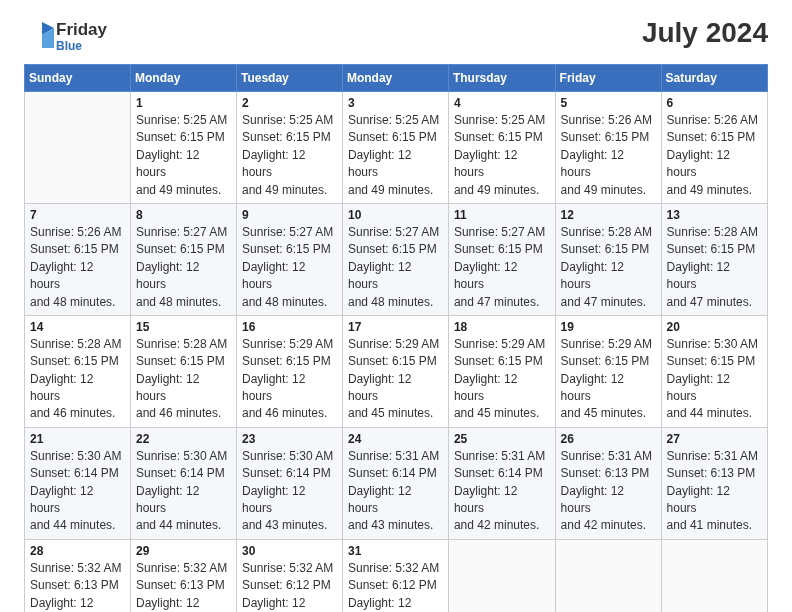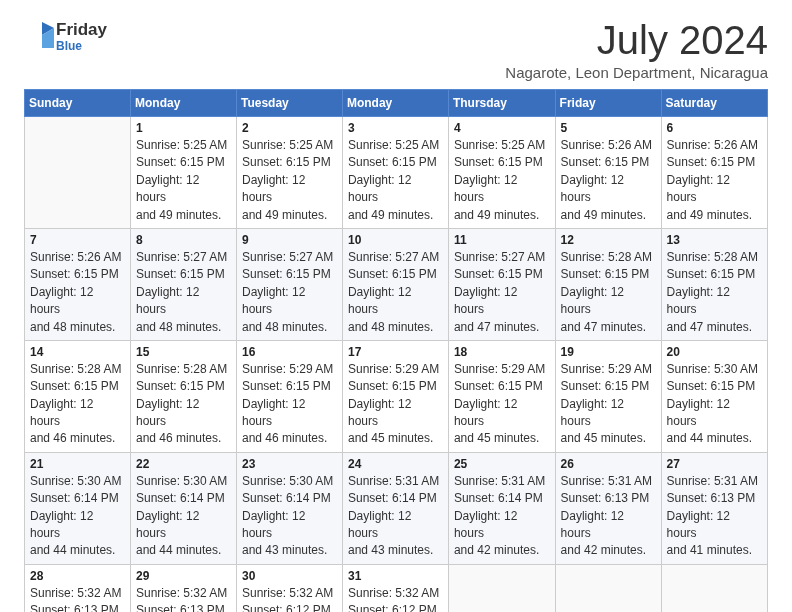--- a/index.html
+++ b/index.html
@@ -39,22 +39,22 @@
     }
     .logo-blue {
       font-size: 12px;
       font-weight: bold;
       color: #2e6fbe;
     }
     .title-block {
       text-align: right;
     }
     .month-title {
-      font-size: 40px;
-      font-weight: normal;
+      font-size: 28px;
+      font-weight: bold;
       color: #333;
       line-height: 1.1;
     }
     .location-title {
       font-size: 15px;
       color: #555;
       margin-top: 2px;
     }
     .calendar-table {
       width: 100%;
@@ -117,21 +117,20 @@
         <polygon points="18,4 30,10 18,17" fill="#2e6fbe"></polygon>
         <polygon points="18,17 30,10 30,30 18,30" fill="#5ba3e0"></polygon>
       </svg>
       <div class="logo-text">
         <span class="logo-general">Friday</span>
         <span class="logo-blue">Blue</span>
       </div>
     </div>
     <div class="title-block">
       <div class="month-title">July 2024</div>
-      <div class="location-title">Nagarote, Leon Department, Nicaragua</div>
     </div>
   </div>
 
   <table class="calendar-table">
     <thead>
       <tr>
       <th>Sunday</th>
           <th>Monday</th>
           <th>Tuesday</th>
           <th>Monday</th>

